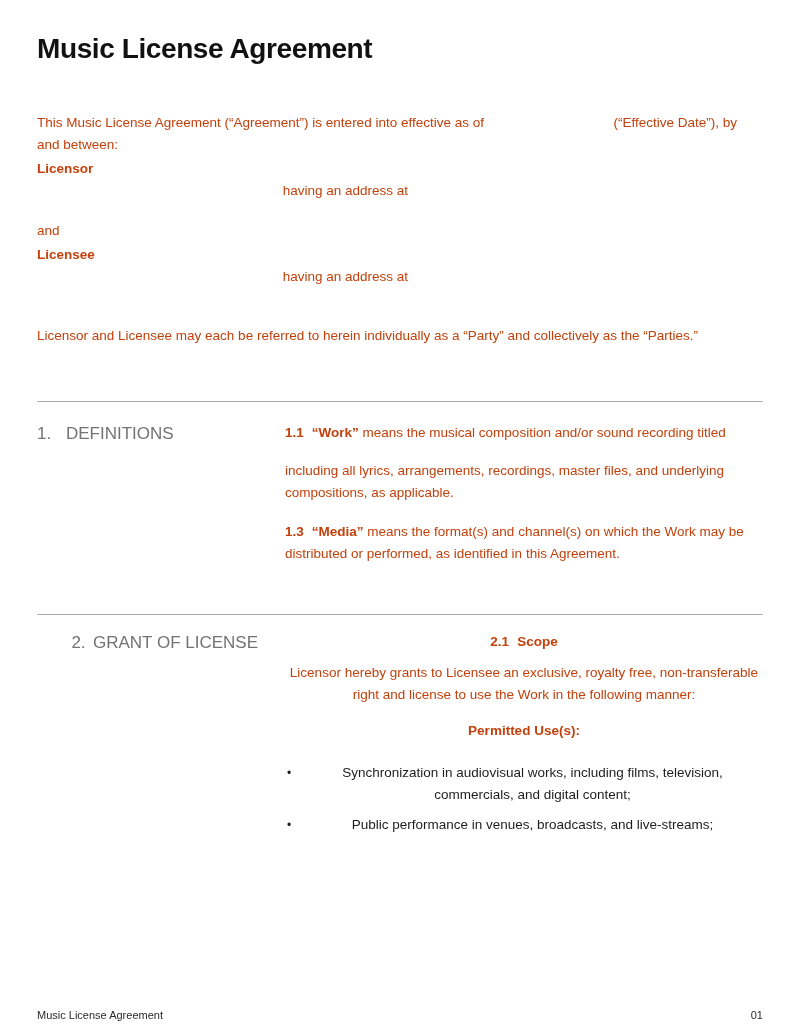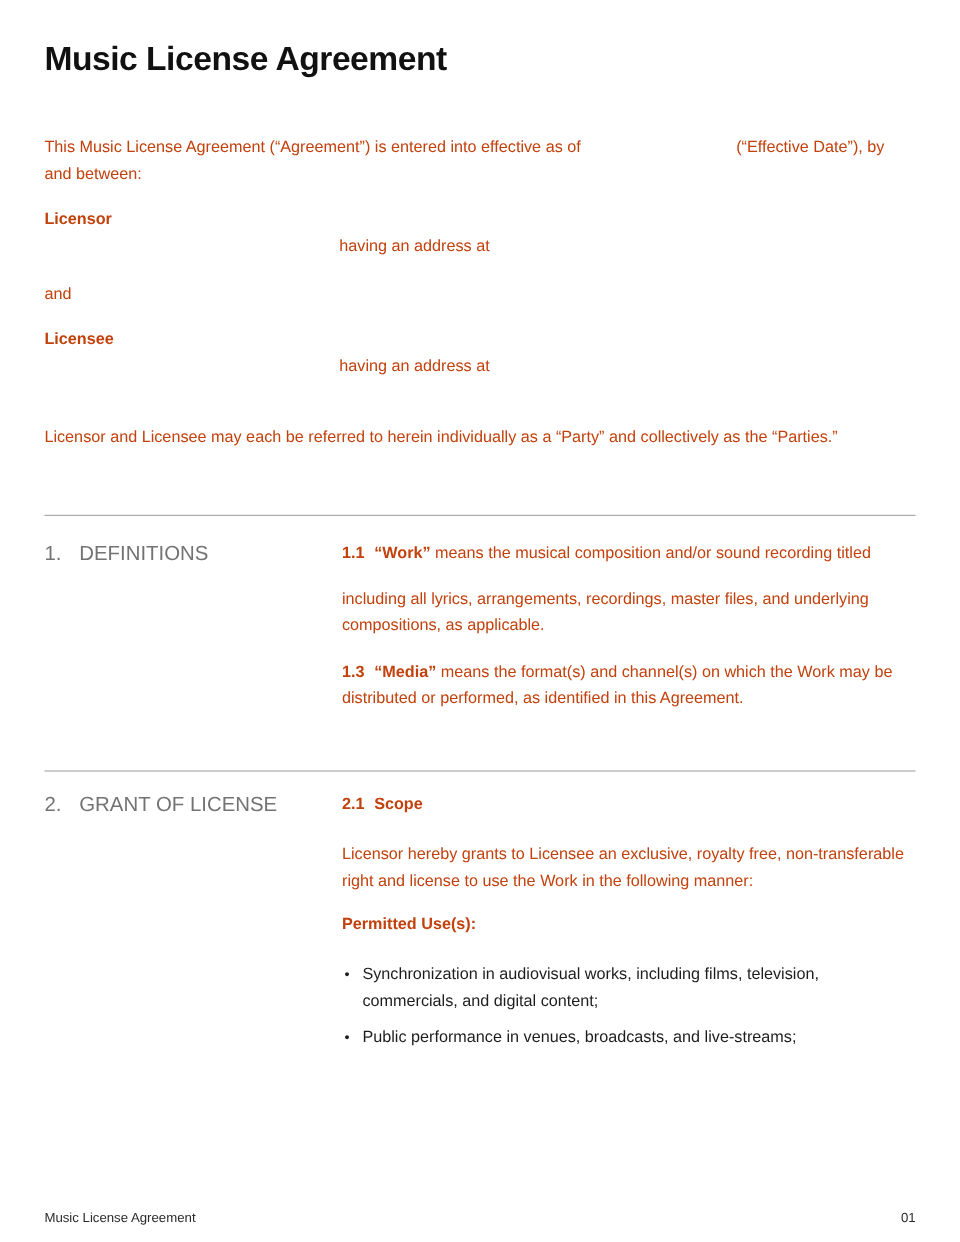--- a/index.html
+++ b/index.html
@@ -21,42 +21,42 @@
   }
 
   .para { font-size:13.5px; line-height:22px; color:#c2410c; }
 
   .intro { margin-top:47px; }
   .blank { display:inline-block; height:1em; vertical-align:bottom; }
   .date-blank { width:122px; }
   .name-blank { width:242px; }
   .addr-blank { width:140px; }
 
-  .party-label { margin-top:16px; font-weight:700; }
+  .party-label { margin-top:2px; font-weight:700; }
   .address-line { margin-top:0; }
 
   .conjunction { margin-top:18px; }
   .parties-note { margin-top:37px; }
 
   hr.rule { border:none; border-top:1px solid #ababab; height:0; }
   .rule-1 { margin-top:54px; }
   .rule-2 { margin-top:32px; }
 
   .doc-section { display:grid; grid-template-columns:248px 1fr; padding-top:20px; }
-  .doc-section.grant { padding-top:16px; }
+  .doc-section.grant { padding-top:16px;text-align:center; }
   .section-heading { font-size:17px; font-weight:400; color:#737373; line-height:24px; }
   .sec-num { display:inline-block; width:29px; }
 
   .def-item { margin-bottom:17px; }
   .def-term { margin-left:8px; }
   .blank-line { height:16px; }
   .def-cont { margin-bottom:17px; }
 
   .clause-head { font-weight:700; }
-  .grant-body { margin-top:20px; }
+  .grant-body { margin-top:9px; }
   .permitted-label { margin-top:14px; font-weight:700; }
 
   ul.bullet-list { list-style:none; margin-top:20px; }
   ul.bullet-list li {
     position:relative;
     padding-left:17px;
     margin-bottom:8px;
     font-size:13.5px; line-height:22px;
   }
   ul.bullet-list li::before {

